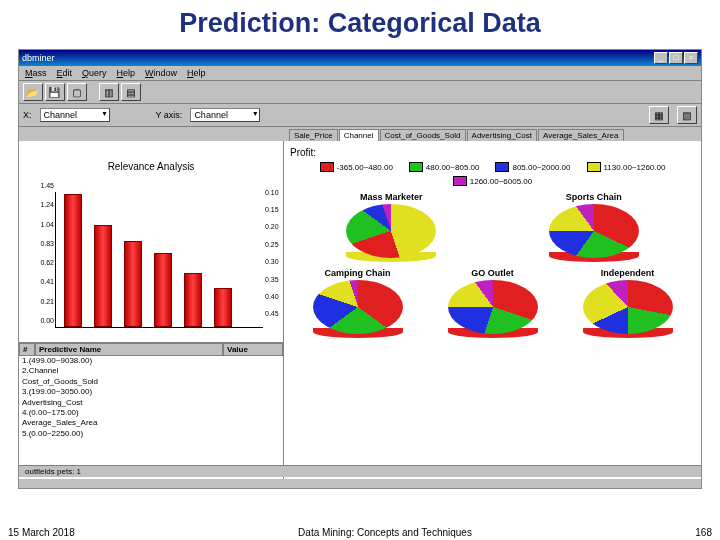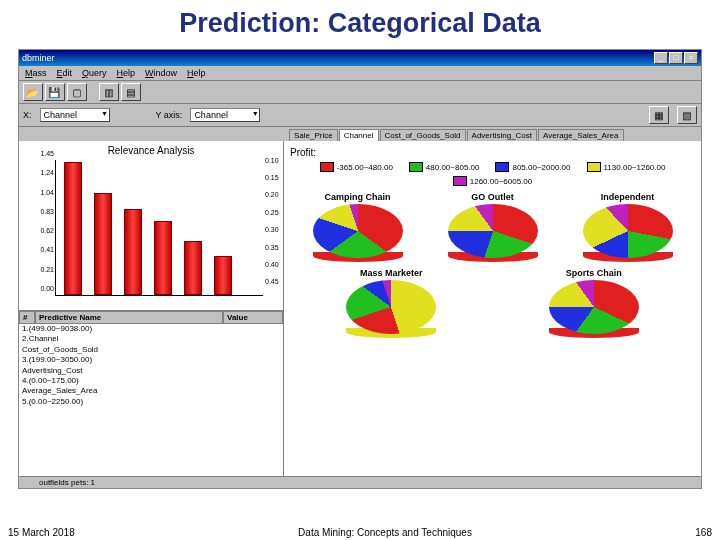--- a/index.html
+++ b/index.html
@@ -15,42 +15,42 @@
   .tbtn { width: 20px; height: 18px; background: #c0c0c0; border: 1px solid #fff; border-right-color:#404040; border-bottom-color:#404040; display:flex; align-items:center; justify-content:center; font-size:10px;}
   .selectrow { background:#c0c0c0; display:flex; gap:8px; padding:2px 4px; border-bottom:1px solid #808080; align-items:center; font-size:9px;}
   .combo { background:#fff; border:1px solid #404040; border-top-color:#808080; border-left-color:#808080; padding:1px 14px 1px 3px; position:relative; min-width:70px; font-size:9px;}
   .combo:after { content:"▾"; position:absolute; right:2px; top:0; font-size:8px;}
   .tabrow { display:flex; gap:1px; padding:2px 2px 0 270px; background:#c0c0c0; font-size:8px;}
   .tab { background:#c0c0c0; border:1px solid #808080; border-bottom:none; padding:1px 4px; }
   .tab.active { background:#fff; }
   .content { display:flex; background:#fff; height: calc(100% - 100px); }
   .left { width: 265px; border-right:1px solid #808080; display:flex; flex-direction:column;}
   .right { flex:1; padding:4px 6px; overflow:hidden;}
-  .chart-title { text-align:center; font-size:10px; padding:4px 0; }
+  .chart-title { text-align:center; font-size:10px; padding:20px 0; }
   .bar-area { height:150px; position:relative; margin:0 8px; }
   .bar-axes { position:absolute; left:28px; top:0; right:12px; bottom:14px; border-left:1px solid #000; border-bottom:1px solid #000;}
   .bar { position:absolute; bottom:0; width:18px; background:linear-gradient(90deg,#c00000,#ff4040,#c00000); border:1px solid #800000;}
   .ytick { position:absolute; right:100%; font-size:7px; transform:translateY(-50%); padding-right:2px;}
   .ytick2 { position:absolute; left:100%; font-size:7px; transform:translateY(-50%); padding-left:2px;}
   .table-area { flex:1; background:#fff; border-top:1px solid #808080; font-size:8px; overflow:hidden;}
   .thead { display:flex; background:#c0c0c0; font-weight:bold;}
   .thead > div { border:1px solid #808080; padding:1px 3px;}
   .trow { padding:0 3px; line-height:1.3; }
   .legend-title { text-align:left; font-size:10px; padding:2px 0;}
   .legend { display:flex; flex-wrap:wrap; gap:4px 16px; font-size:8px; justify-content:center; padding:2px 0 6px;}
   .legend-entry { display:flex; align-items:center; gap:3px;}
   .swatch { width:14px; height:10px; border:1px solid #000;}
   .pierow { display:flex; justify-content:space-around; margin-bottom:4px;}
   .piecell { text-align:center; }
   .pie-label { font-size:9px; font-weight:bold; margin-bottom:2px;}
   .pie { width:90px; height:60px; position:relative; margin:0 auto;}
   .pie-disc { width:90px; height:54px; border-radius:50%; position:absolute; top:0;}
   .pie-side { width:90px; height:10px; position:absolute; top:48px; background:#888; border-radius:0 0 45px 45px / 0 0 6px 6px;}
   .footer { position:absolute; bottom:0; left:0; right:0; display:flex; justify-content:space-between; font-size:10px; padding:0 8px 2px; color:#000; background:transparent;}
-  .innerstatus { position:absolute; bottom:0; left:0; font-size:8px; background:#c0c0c0; border-top:1px solid #808080; padding:1px 20px; width:100%;}
+  .innerstatus { position:absolute; bottom:11px; left:0; font-size:8px; background:#c0c0c0; border-top:1px solid #808080; padding:1px 6px; width:100%;}
 </style>
 </head>
 <body>
 
 <div class="slide-title">Prediction: Categorical Data</div>
 
 <div class="app-window">
   <div class="titlebar">
     <span>dbminer</span>
     <div class="titlebar-icons">
@@ -158,56 +158,56 @@
           </div>
           <div class="legend-entry">
             <div class="swatch" style="background: rgb(224, 224, 32);"></div>
             <span>1130.00~1260.00</span>
           </div>
           <div class="legend-entry">
             <div class="swatch" style="background: rgb(192, 32, 192);"></div>
             <span>1260.00~6005.00</span>
           </div>
         </div>
-      <div class="pierow" id="pierow1">
-          <div class="piecell">
-            <div class="pie-label">Camping Chain</div>
-            <div class="pie">
-              <div class="pie-side" style="background: rgb(224, 32, 32);"></div>
-              <div class="pie-disc" style="background: conic-gradient(rgb(224, 32, 32) 0%, rgb(224, 32, 32) 35%, rgb(32, 192, 32) 35%, rgb(32, 192, 32) 65%, rgb(32, 48, 224) 65%, rgb(32, 48, 224) 80%, rgb(224, 224, 32) 80%, rgb(224, 224, 32) 95%, rgb(192, 32, 192) 95%, rgb(192, 32, 192) 100%);"></div>
-            </div>
-          </div>
-          <div class="piecell">
-            <div class="pie-label">GO Outlet</div>
-            <div class="pie">
-              <div class="pie-side" style="background: rgb(224, 32, 32);"></div>
-              <div class="pie-disc" style="background: conic-gradient(rgb(224, 32, 32) 0%, rgb(224, 32, 32) 30%, rgb(32, 192, 32) 30%, rgb(32, 192, 32) 55%, rgb(32, 48, 224) 55%, rgb(32, 48, 224) 75%, rgb(224, 224, 32) 75%, rgb(224, 224, 32) 90%, rgb(192, 32, 192) 90%, rgb(192, 32, 192) 100%);"></div>
-            </div>
-          </div>
-          <div class="piecell">
-            <div class="pie-label">Independent</div>
-            <div class="pie">
-              <div class="pie-side" style="background: rgb(224, 32, 32);"></div>
-              <div class="pie-disc" style="background: conic-gradient(rgb(224, 32, 32) 0%, rgb(224, 32, 32) 28%, rgb(32, 192, 32) 28%, rgb(32, 192, 32) 50%, rgb(32, 48, 224) 50%, rgb(32, 48, 224) 68%, rgb(224, 224, 32) 68%, rgb(224, 224, 32) 88%, rgb(192, 32, 192) 88%, rgb(192, 32, 192) 100%);"></div>
-            </div>
-          </div>
-        </div>
       <div class="pierow" id="pierow2">
           <div class="piecell">
             <div class="pie-label">Mass Marketer</div>
             <div class="pie">
               <div class="pie-side" style="background: rgb(224, 224, 32);"></div>
               <div class="pie-disc" style="background: conic-gradient(rgb(224, 224, 32) 0%, rgb(224, 224, 32) 45%, rgb(224, 32, 32) 45%, rgb(224, 32, 32) 70%, rgb(32, 192, 32) 70%, rgb(32, 192, 32) 85%, rgb(32, 48, 224) 85%, rgb(32, 48, 224) 95%, rgb(192, 32, 192) 95%, rgb(192, 32, 192) 100%);"></div>
             </div>
           </div>
           <div class="piecell">
             <div class="pie-label">Sports Chain</div>
             <div class="pie">
               <div class="pie-side" style="background: rgb(224, 32, 32);"></div>
               <div class="pie-disc" style="background: conic-gradient(rgb(224, 32, 32) 0%, rgb(224, 32, 32) 32%, rgb(32, 192, 32) 32%, rgb(32, 192, 32) 60%, rgb(32, 48, 224) 60%, rgb(32, 48, 224) 75%, rgb(224, 224, 32) 75%, rgb(224, 224, 32) 90%, rgb(192, 32, 192) 90%, rgb(192, 32, 192) 100%);"></div>
+            </div>
+          </div>
+        </div>
+      <div class="pierow" id="pierow1">
+          <div class="piecell">
+            <div class="pie-label">Camping Chain</div>
+            <div class="pie">
+              <div class="pie-side" style="background: rgb(224, 32, 32);"></div>
+              <div class="pie-disc" style="background: conic-gradient(rgb(224, 32, 32) 0%, rgb(224, 32, 32) 35%, rgb(32, 192, 32) 35%, rgb(32, 192, 32) 65%, rgb(32, 48, 224) 65%, rgb(32, 48, 224) 80%, rgb(224, 224, 32) 80%, rgb(224, 224, 32) 95%, rgb(192, 32, 192) 95%, rgb(192, 32, 192) 100%);"></div>
+            </div>
+          </div>
+          <div class="piecell">
+            <div class="pie-label">GO Outlet</div>
+            <div class="pie">
+              <div class="pie-side" style="background: rgb(224, 32, 32);"></div>
+              <div class="pie-disc" style="background: conic-gradient(rgb(224, 32, 32) 0%, rgb(224, 32, 32) 30%, rgb(32, 192, 32) 30%, rgb(32, 192, 32) 55%, rgb(32, 48, 224) 55%, rgb(32, 48, 224) 75%, rgb(224, 224, 32) 75%, rgb(224, 224, 32) 90%, rgb(192, 32, 192) 90%, rgb(192, 32, 192) 100%);"></div>
+            </div>
+          </div>
+          <div class="piecell">
+            <div class="pie-label">Independent</div>
+            <div class="pie">
+              <div class="pie-side" style="background: rgb(224, 32, 32);"></div>
+              <div class="pie-disc" style="background: conic-gradient(rgb(224, 32, 32) 0%, rgb(224, 32, 32) 28%, rgb(32, 192, 32) 28%, rgb(32, 192, 32) 50%, rgb(32, 48, 224) 50%, rgb(32, 48, 224) 68%, rgb(224, 224, 32) 68%, rgb(224, 224, 32) 88%, rgb(192, 32, 192) 88%, rgb(192, 32, 192) 100%);"></div>
             </div>
           </div>
         </div>
     </div>
   </div>
   <div class="innerstatus">outfields pets: 1</div>
 </div>
 
 <div class="footer">
   <span>15 March 2018</span>

